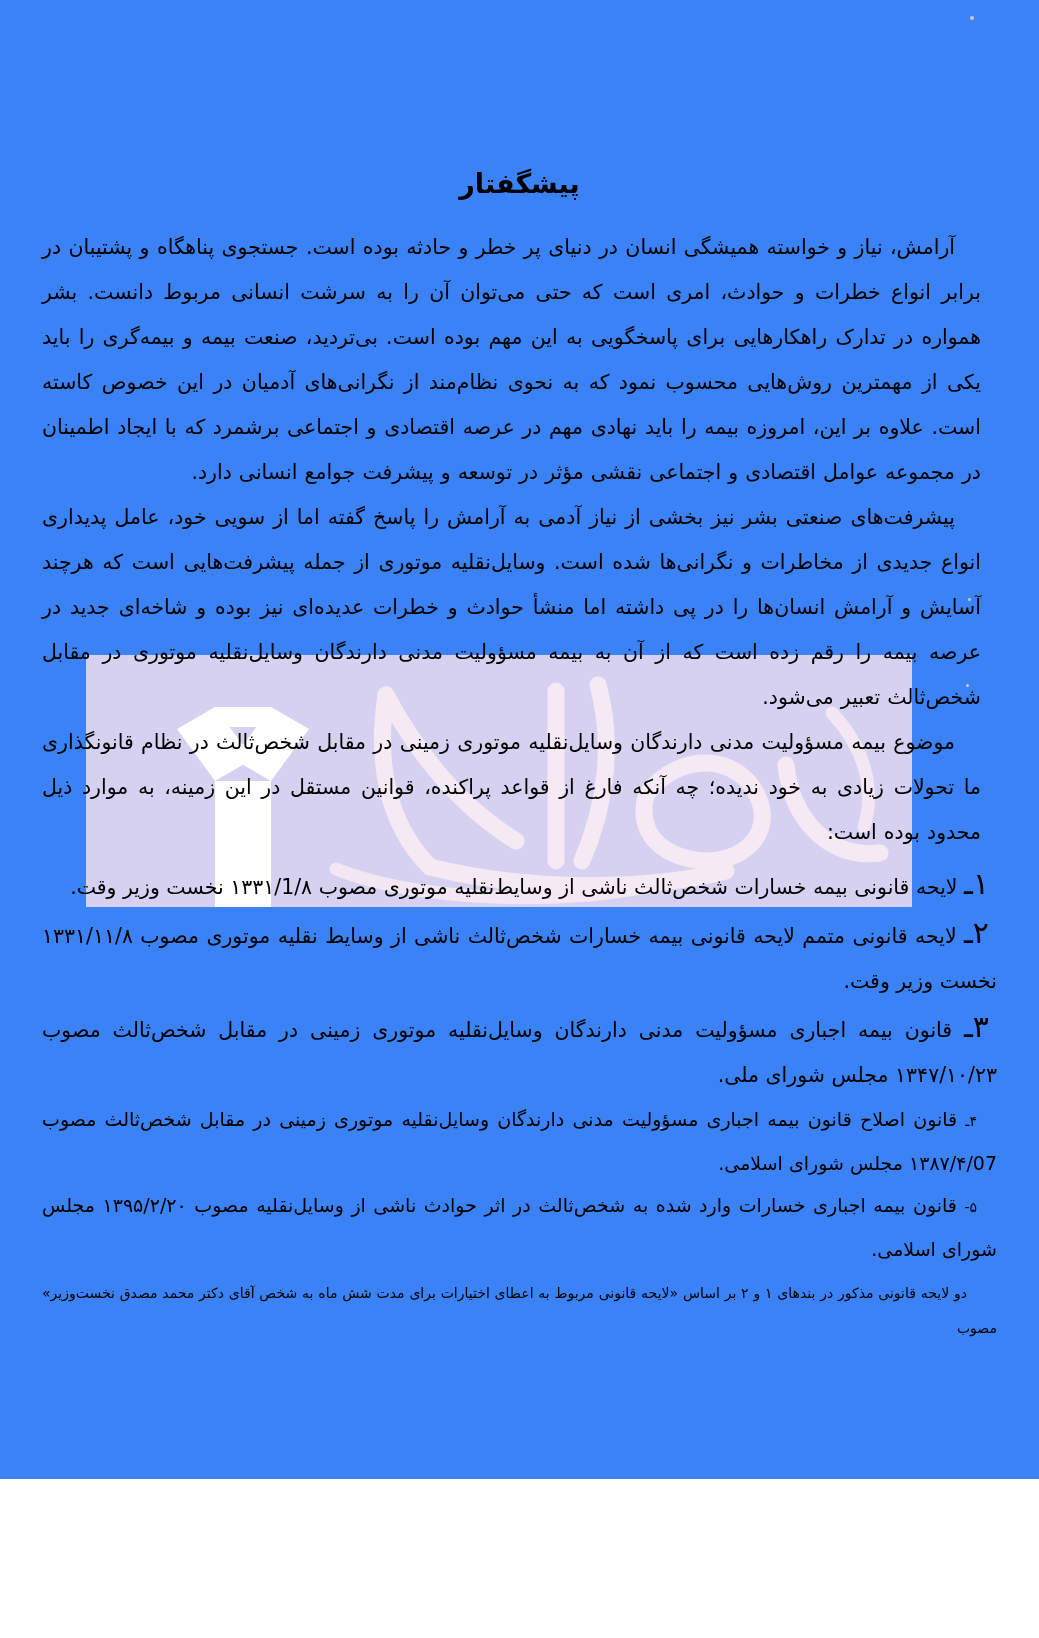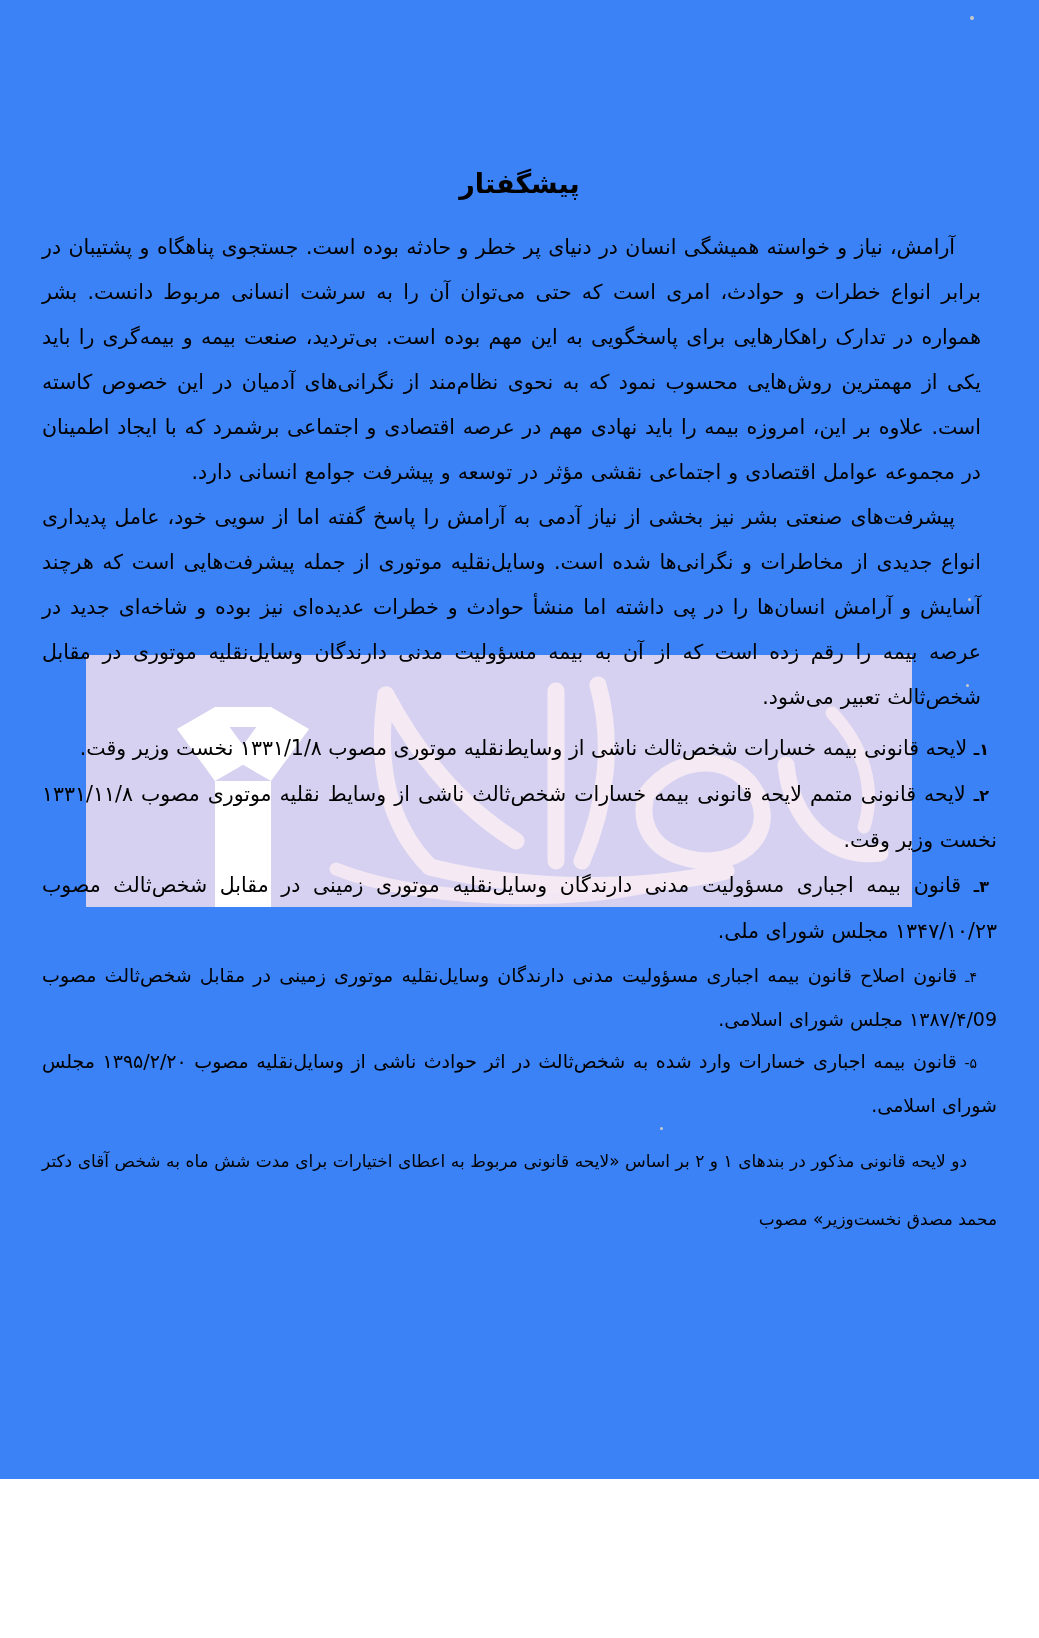--- a/index.html
+++ b/index.html
@@ -101,32 +101,32 @@
     text-indent: 8px;
   }
 
   li.law-item.small {
     font-size: 19px;
     line-height: 42px;
     text-indent: 20px;
   }
 
   li.law-item .num {
-    font-weight: bold;
-    font-size: 16px;
+    font-weight: normal;
+    font-size: 30px;
   }
   li.law-item.small .num {
     font-weight: normal;
     font-size: 14px;
   }
 
   p.closing {
     margin: 6px 0 0 0;
-    font-size: 17px;
-    line-height: 58px;
+    font-size: 14px;
+    line-height: 35px;
     color: #000000;
     text-align: justify;
     text-justify: inter-word;
     text-indent: 30px;
   }
 
   
   .just-all {
     text-align: justify;
   }
@@ -179,41 +179,42 @@
   <div class="content">
 
     <h1 class="page-title">پیشگفتار</h1>
 
     <div class="body-block">
 
       <p class="para just-all">آرامش، نیاز و خواسته همیشگی انسان در دنیای پر خطر و حادثه بوده است. جستجوی پناهگاه و پشتیبان در برابر انواع خطرات و حوادث، امری است که حتی می‌توان آن را به سرشت انسانی مربوط دانست. بشر همواره در تدارک راهکارهایی برای پاسخگویی به این مهم بوده است. بی‌تردید، صنعت بیمه و بیمه‌گری را باید یکی از مهمترین روش‌هایی محسوب نمود که به نحوی نظام‌مند از نگرانی‌های آدمیان در این خصوص کاسته است. علاوه بر این، امروزه بیمه را باید نهادی مهم در عرصه اقتصادی و اجتماعی برشمرد که با ایجاد اطمینان در مجموعه عوامل اقتصادی و اجتماعی نقشی مؤثر در توسعه و پیشرفت جوامع انسانی دارد.</p>
 
       <p class="para just-all">پیشرفت‌های صنعتی بشر نیز بخشی از نیاز آدمی به آرامش را پاسخ گفته اما از سویی خود، عامل پدیداری انواع جدیدی از مخاطرات و نگرانی‌ها شده است. وسایل‌نقلیه موتوری از جمله پیشرفت‌هایی است که هرچند آسایش و آرامش انسان‌ها را در پی داشته اما منشأ حوادث و خطرات عدیده‌ای نیز بوده و شاخه‌ای جدید در عرصه بیمه را رقم زده است که از آن به بیمه مسؤولیت مدنی دارندگان وسایل‌نقلیه موتوری در مقابل شخص‌ثالث تعبیر می‌شود.</p>
 
+      <p class="para just-all">موضوع بیمه مسؤولیت مدنی دارندگان وسایل‌نقلیه موتوری زمینی در مقابل شخص‌ثالث در نظام قانونگذاری ما تحولات زیادی به خود ندیده؛ چه آنکه فارغ از قواعد پراکنده، قوانین مستقل در این زمینه، به موارد ذیل محدود بوده است:</p>
 
       <ol class="law-list">
 
         <li class="law-item">
           <span class="num">۱ـ</span>
           <span>لایحه قانونی بیمه خسارات شخص‌ثالث ناشی از وسایط‌نقلیه موتوری مصوب ۱۳۳۱/1/۸ نخست وزیر وقت.</span>
         </li>
 
         <li class="law-item">
           <span class="num">۲ـ</span>
           <span>لایحه قانونی متمم لایحه قانونی بیمه خسارات شخص‌ثالث ناشی از وسایط نقلیه موتوری مصوب ۱۳۳۱/۱۱/۸ نخست وزیر وقت.</span>
         </li>
 
         <li class="law-item">
           <span class="num">۳ـ</span>
           <span>قانون بیمه اجباری مسؤولیت مدنی دارندگان وسایل‌نقلیه موتوری زمینی در مقابل شخص‌ثالث مصوب ۱۳۴۷/۱۰/۲۳ مجلس شورای ملی.</span>
         </li>
 
         <li class="law-item small">
           <span class="num">۴ـ</span>
-          <span>قانون اصلاح قانون بیمه اجباری مسؤولیت مدنی دارندگان وسایل‌نقلیه موتوری زمینی در مقابل شخص‌ثالث مصوب ۱۳۸۷/۴/09 مجلس شورای اسلامی.</span>
+          <span>قانون اصلاح قانون بیمه اجباری مسؤولیت مدنی دارندگان وسایل‌نقلیه موتوری زمینی در مقابل شخص‌ثالث مصوب ۱۳۸۷/۴/07 مجلس شورای اسلامی.</span>
         </li>
 
         <li class="law-item small">
           <span class="num">۵-</span>
           <span>قانون بیمه اجباری خسارات وارد شده به شخص‌ثالث در اثر حوادث ناشی از وسایل‌نقلیه مصوب ۱۳۹۵/۲/۲۰ مجلس شورای اسلامی.</span>
         </li>
 
       </ol>
 
       <p class="closing just-all">دو لایحه قانونی مذکور در بندهای ۱ و ۲ بر اساس «لایحه قانونی مربوط به اعطای اختیارات برای مدت شش ماه به شخص آقای دکتر محمد مصدق نخست‌وزیر» مصوب</p>

